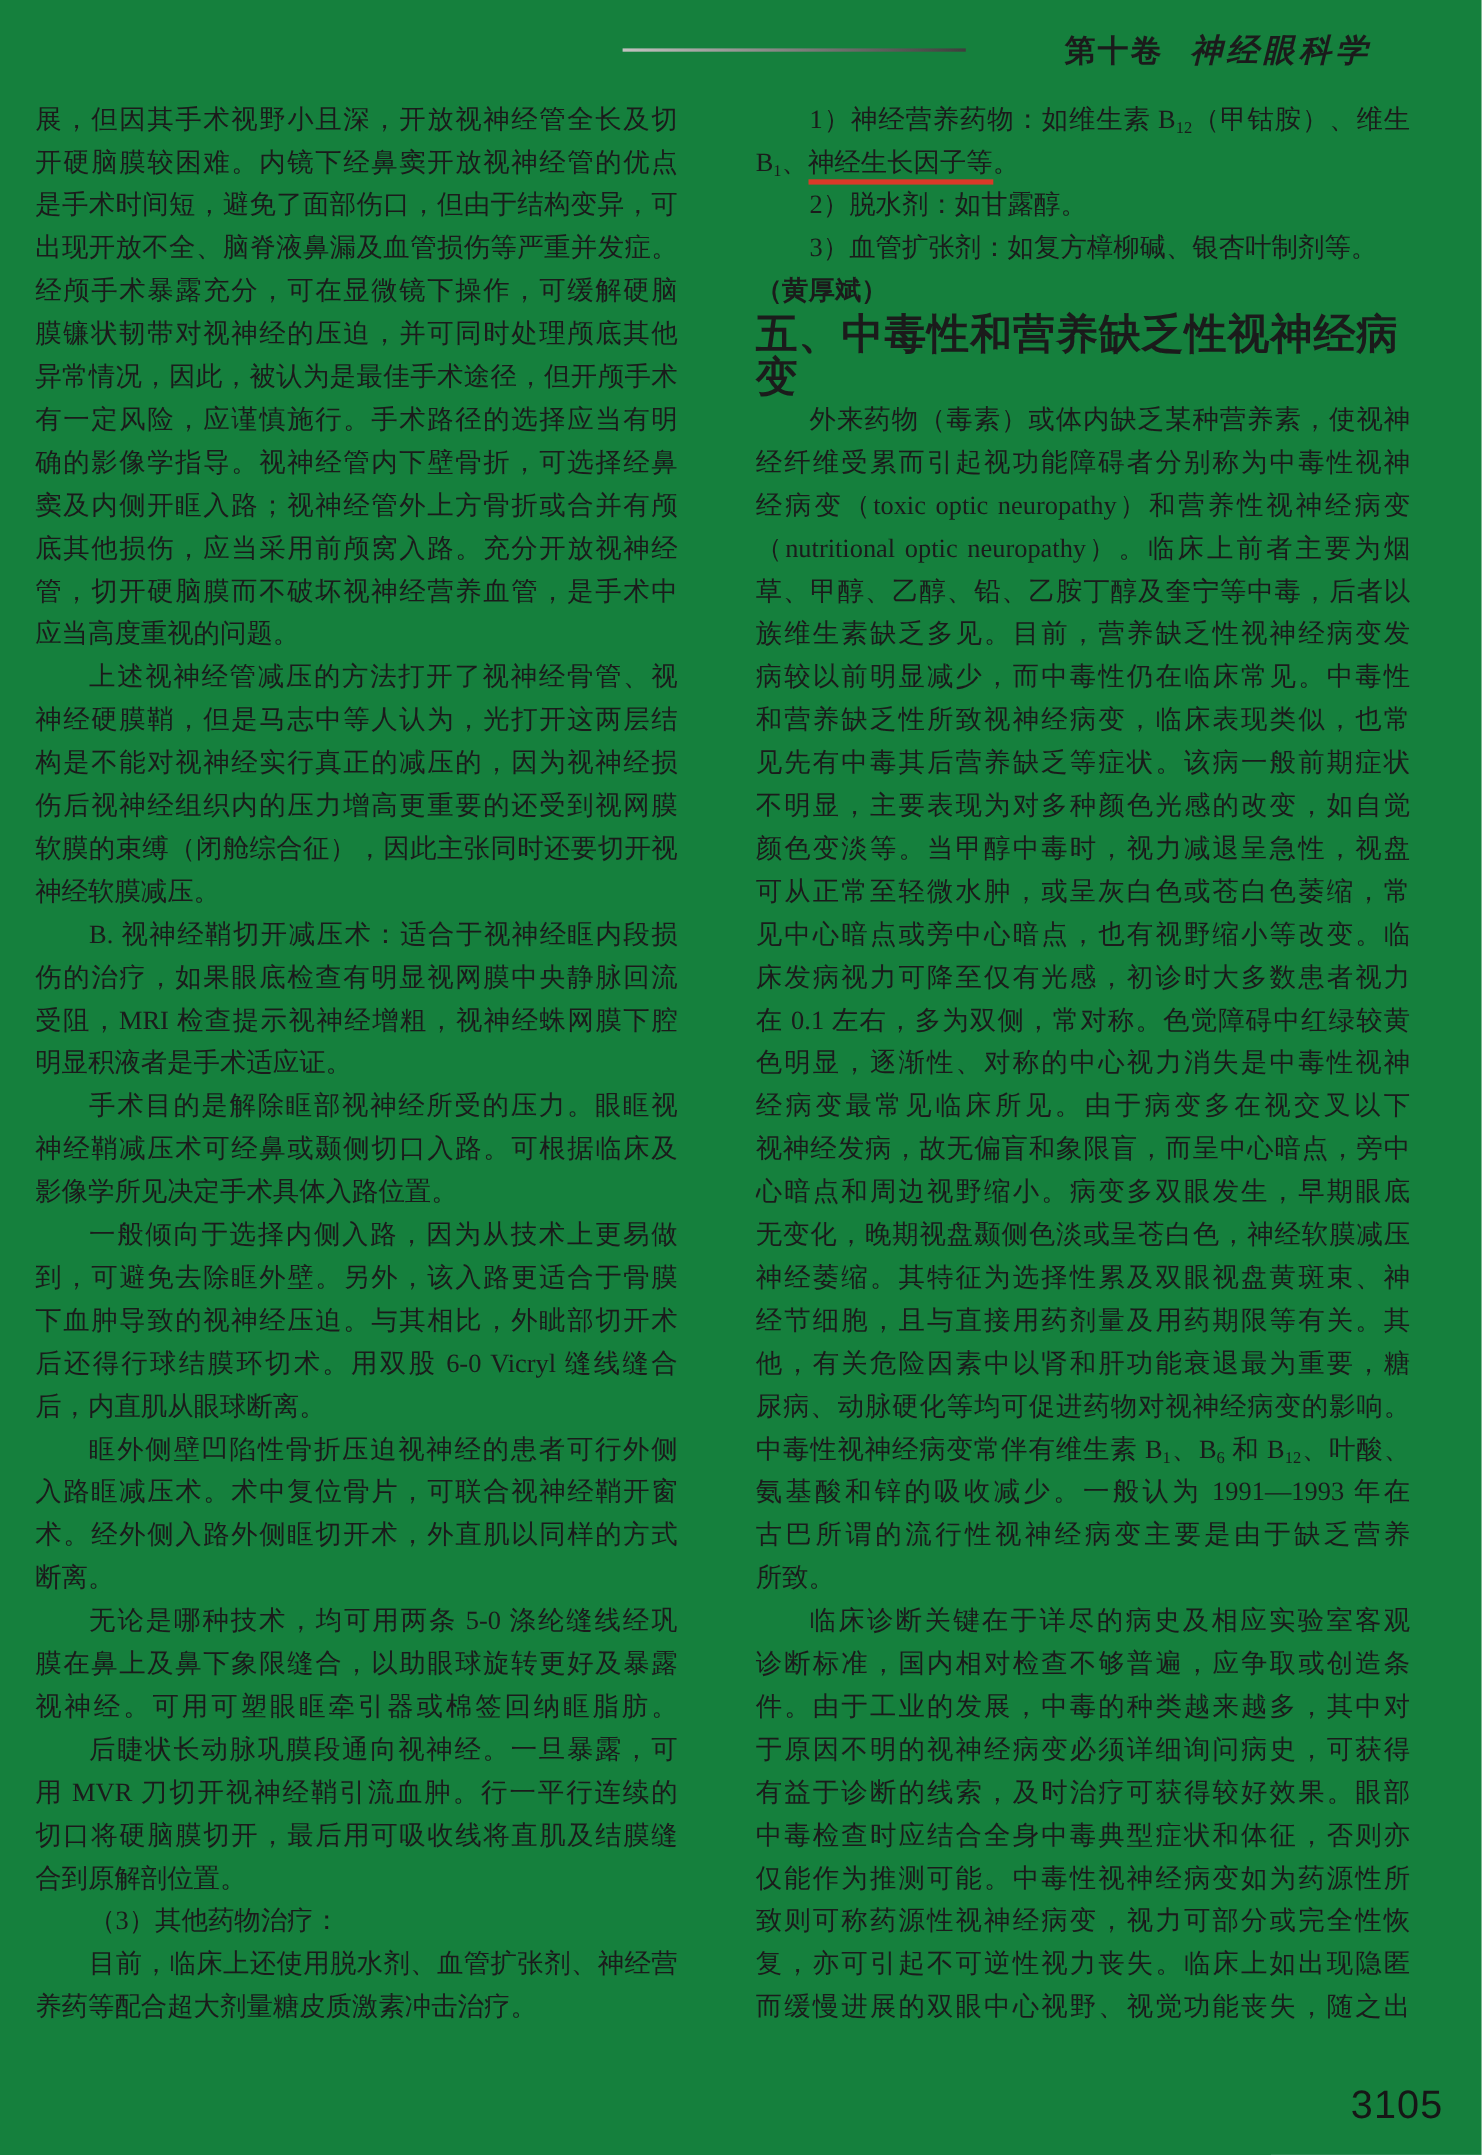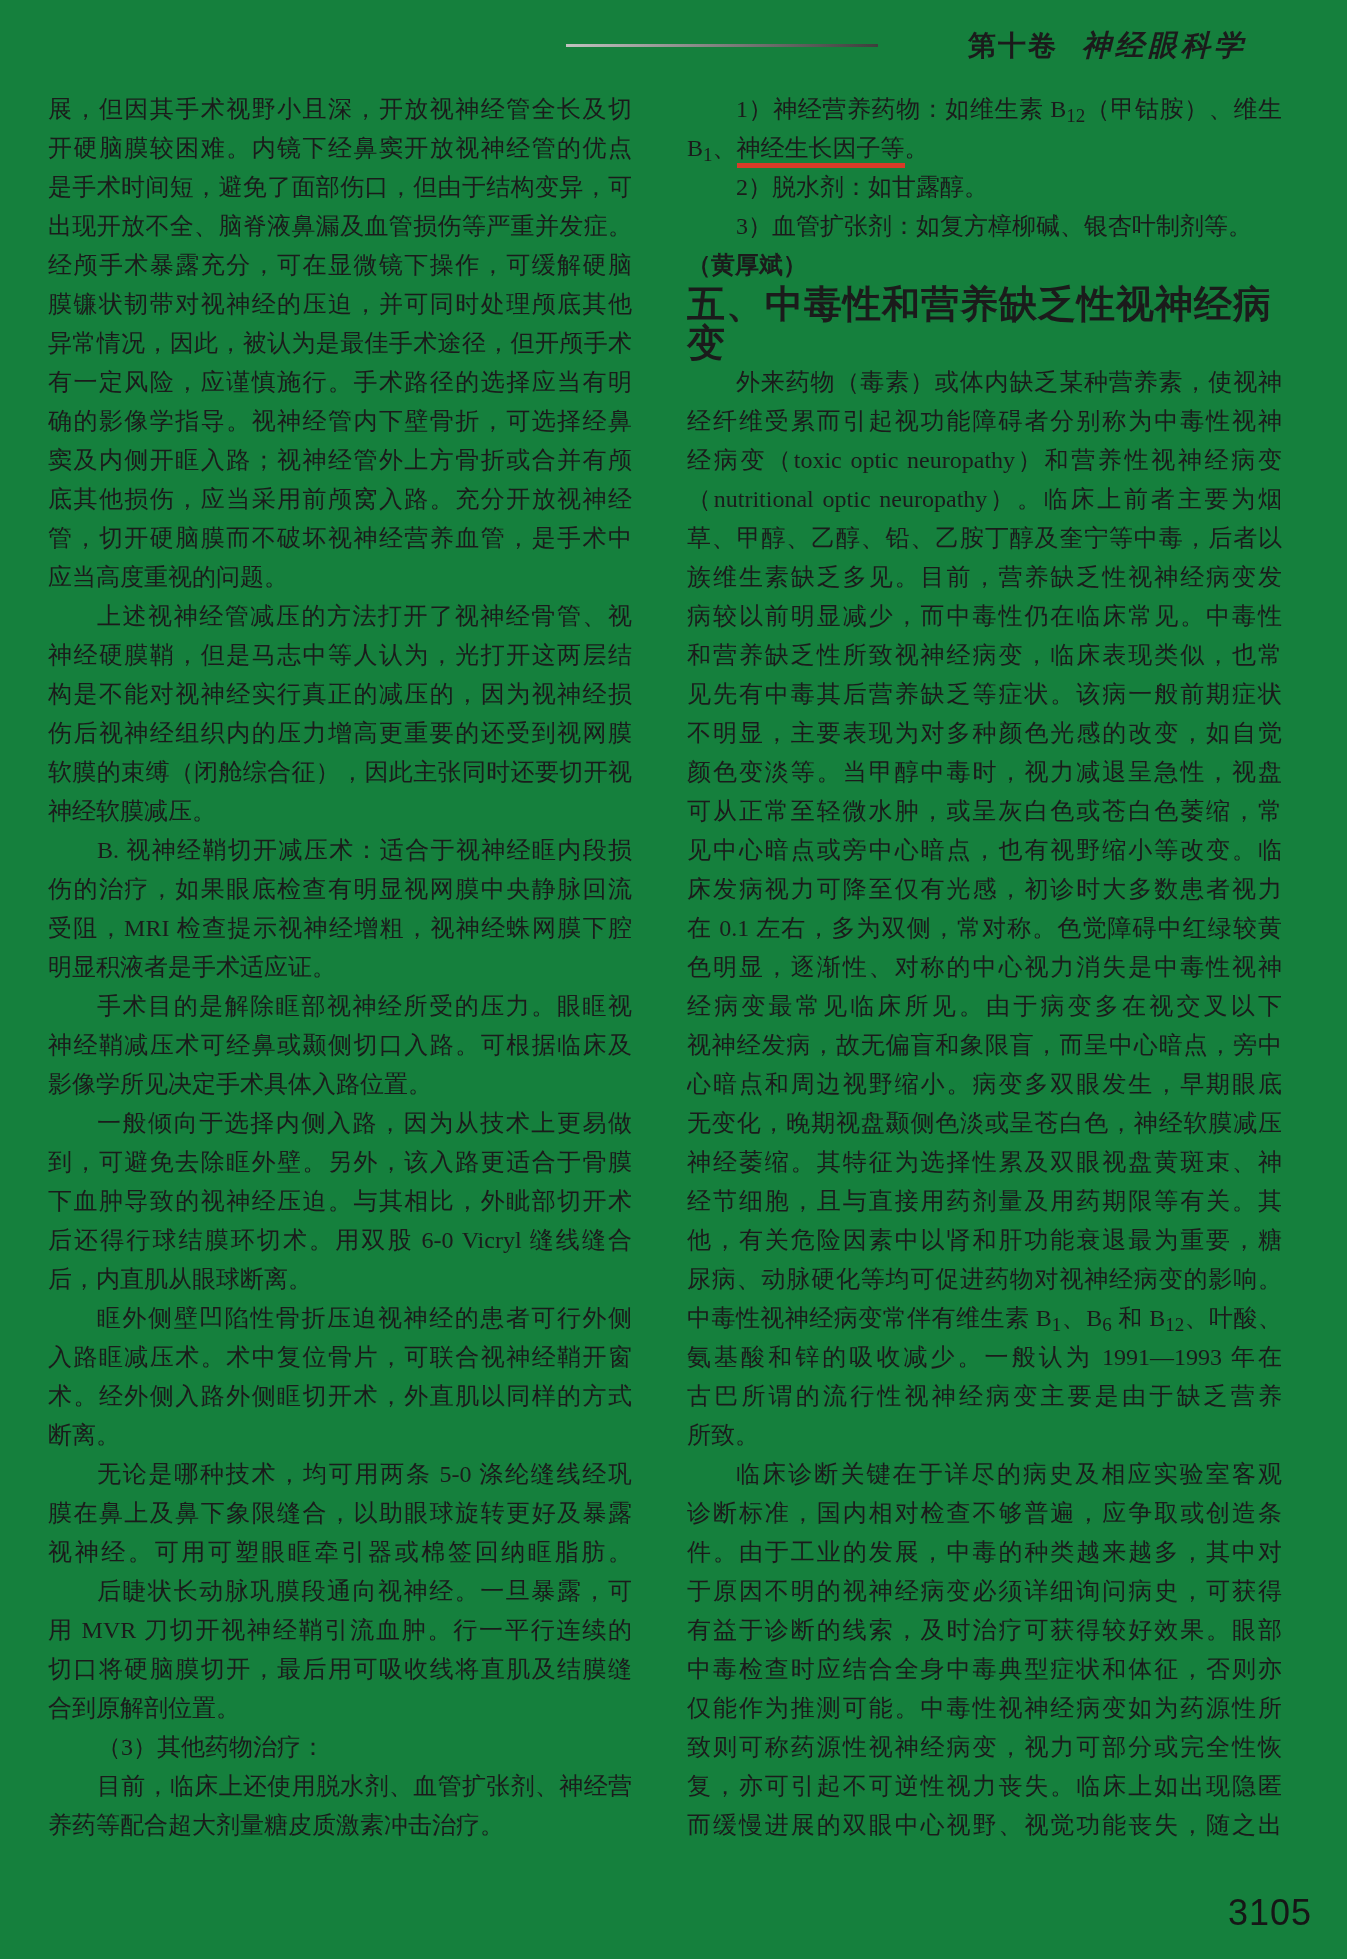--- a/index.html
+++ b/index.html
@@ -6,26 +6,26 @@
   html,body{margin:0;padding:0;background:#fcfcfa}
   .page{position:relative;width:1347px;height:1959px;background:#15803d;color:#1b1b1b;
         font-family:"Liberation Serif","DejaVu Serif",serif;overflow:hidden}
   .header-rule{position:absolute;top:44px;left:566px;width:312px;height:3px;
         background:linear-gradient(to right,#c2c2c0,#3e3e3c)}
   .page-header{position:absolute;top:26px;right:100px;white-space:nowrap}
   .vol{font-family:"Liberation Sans","DejaVu Sans",sans-serif;font-weight:700;
         font-size:28px;letter-spacing:2px}
   .book{font-weight:700;font-style:italic;font-size:29px;letter-spacing:4px;margin-left:24px}
   .col{position:absolute;top:90px;font-size:24px;line-height:39px}
-  .col-left{left:48px;width:584px}
+  .col-left{left:32px;width:584px}
   .col-right{left:687px;width:595px}
   .line{height:39px;overflow:hidden;text-align:justify;text-align-last:left}
   .line.just{text-align-last:justify}
   .line.indent{text-indent:49px}
-  .sub{font-size:19px;vertical-align:-5px}
+  .sub{font-size:15px;vertical-align:-5px}
   .redline{border-bottom:5px solid #d93a28;padding-bottom:2px}
   .attribution{height:39px;line-height:39px;text-align:left;padding-right:46px;font-weight:700}
   .sec-heading{height:78px;display:flex;align-items:center;justify-content:center;
         font-family:"Liberation Sans","DejaVu Sans",sans-serif;font-weight:700;
         font-size:38px;letter-spacing:1px}
   .page-number{position:absolute;left:1228px;top:1892px;
         font-family:"Liberation Sans","DejaVu Sans",sans-serif;font-size:36px;
         letter-spacing:1px;color:#161616}
 </style>
 </head>

